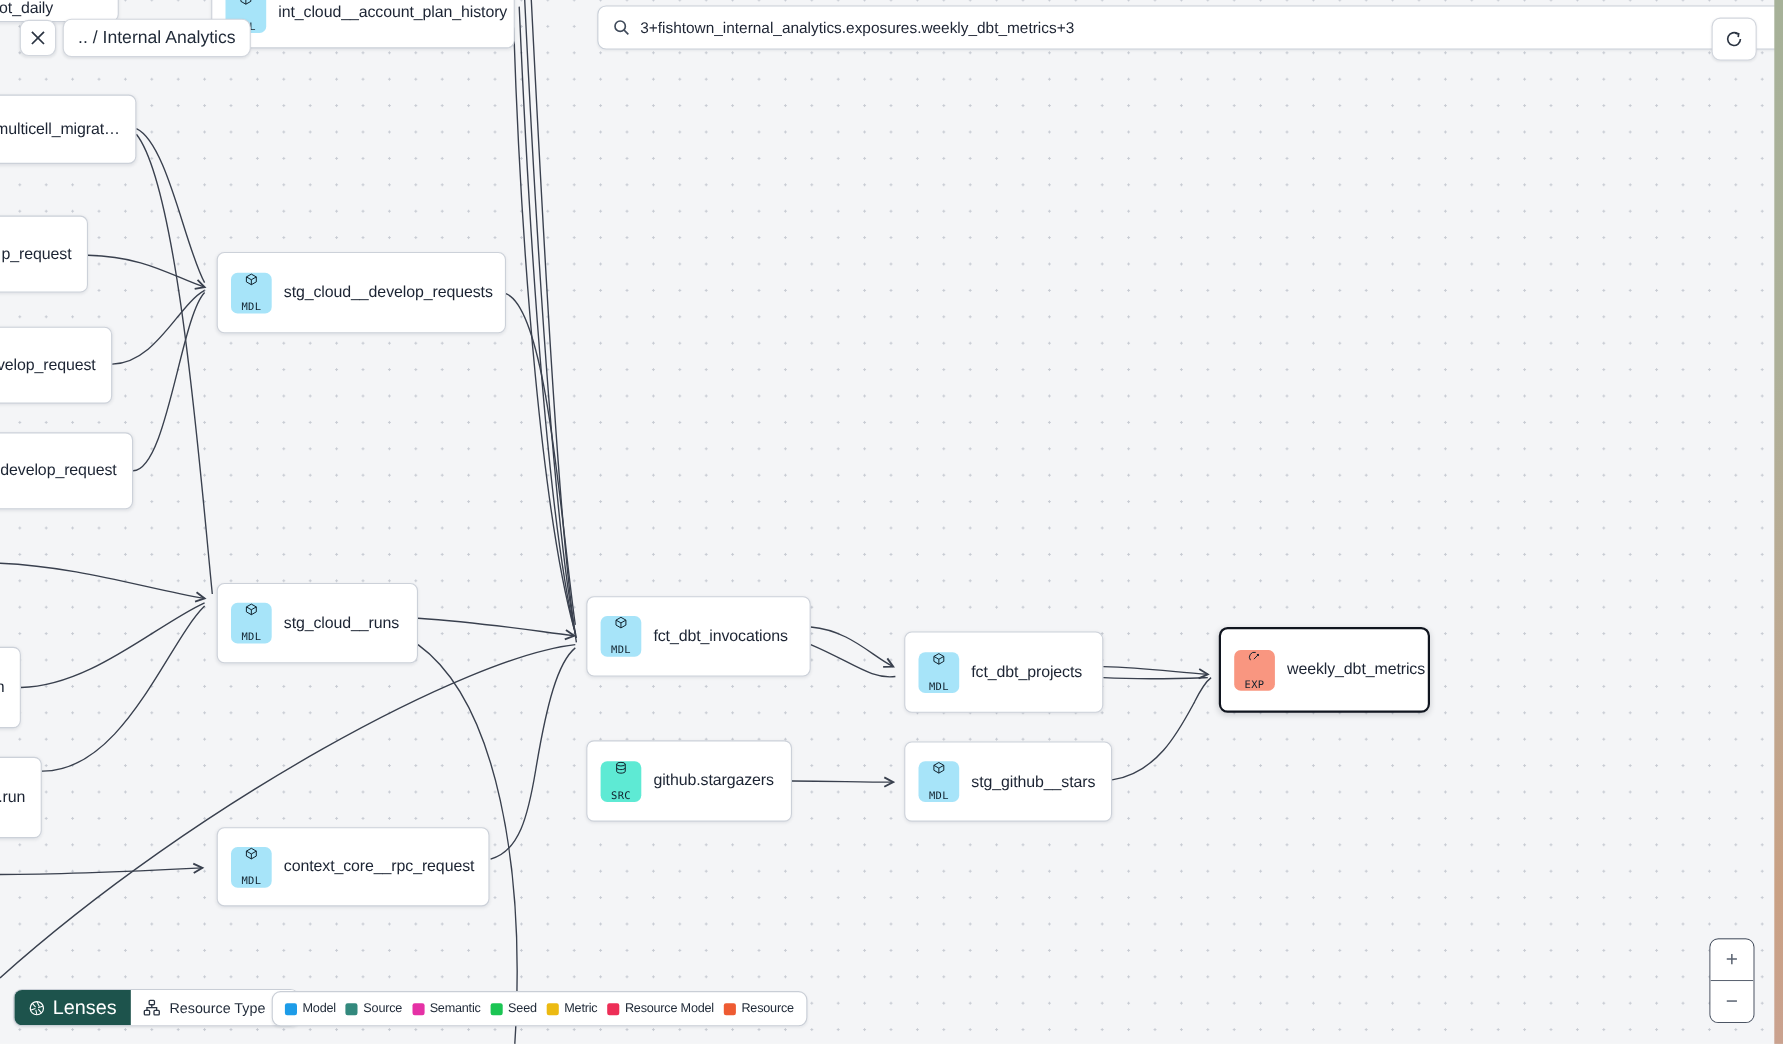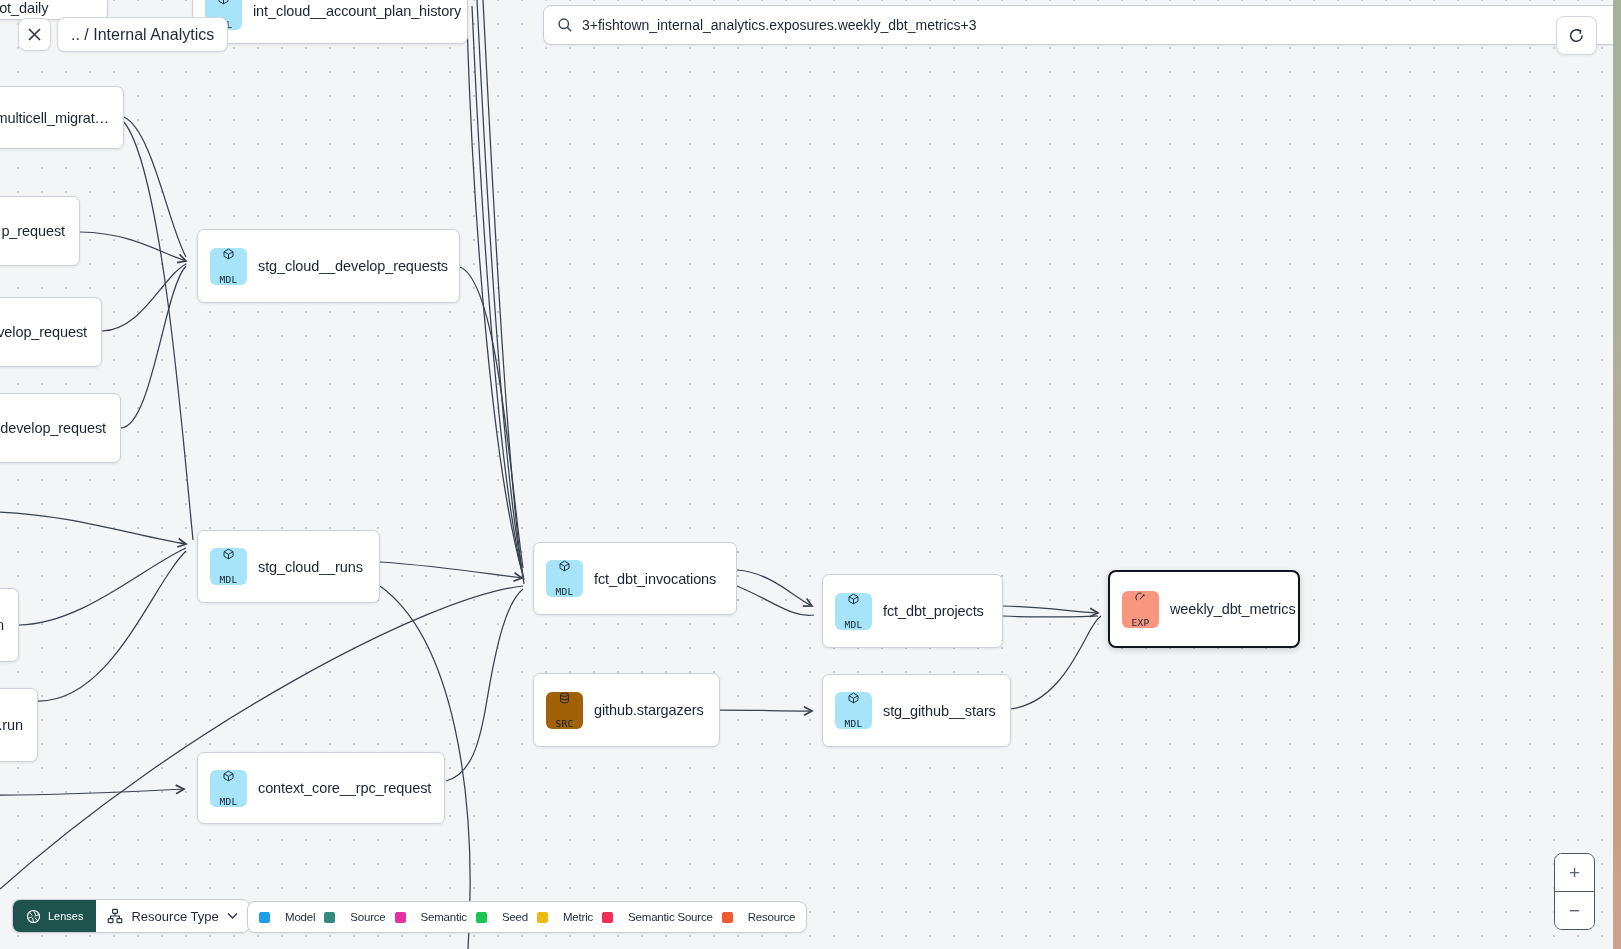--- a/index.html
+++ b/index.html
@@ -33,27 +33,27 @@
   .breadcrumb{font-size:16px;color:#1f2937;padding:0 13px;}
   .searchbar{position:absolute;z-index:20;left:543px;top:5px;width:1124px;height:40px;background:#fff;
     border:1px solid #c9cfd8;border-radius:8px;box-shadow:0 1px 2px rgba(25,35,50,0.06);
     display:flex;align-items:center;padding:0 13px;box-sizing:border-box;gap:9px;}
   .searchbar .value{flex:1;font-size:14px;color:#1d2433;white-space:nowrap;overflow:hidden;}
   
   .lenses-group{position:absolute;z-index:20;left:12px;top:899px;height:32px;display:flex;
     border:1px solid #c9ced6;border-radius:8px;overflow:hidden;background:#fff;
     box-shadow:0 1px 2px rgba(25,35,50,0.08);}
   .lenses-btn{background:#1d534c;color:#fff;display:flex;align-items:center;gap:7px;
-    padding:0 13px;font-size:11px;cursor:pointer;}
+    padding:0 13px;font-size:18px;cursor:pointer;}
   .restype-btn{display:flex;align-items:center;gap:8px;padding:0 11px;font-size:13px;color:#1f2937;
     cursor:pointer;background:#fff;}
   .legendbox{position:absolute;z-index:20;left:247px;top:901px;height:30px;background:#fff;
     border:1px solid #c9ced6;border-radius:8px;display:flex;align-items:center;gap:9px;
     padding:0 11px;box-shadow:0 1px 2px rgba(25,35,50,0.06);}
-  .legend-item{display:flex;align-items:center;gap:15px;font-size:11.5px;color:#1f2937;letter-spacing:-0.2px;white-space:nowrap;}
+  .legend-item{display:flex;align-items:center;gap:5px;font-size:11.5px;color:#1f2937;letter-spacing:-0.2px;white-space:nowrap;}
   .legend-item .sq{width:11px;height:11px;border-radius:2px;flex:0 0 auto;}
   
   .zoomctl{position:absolute;z-index:20;left:1554px;top:853px;width:41px;height:77px;background:#fff;
     border:1.4px solid #4c5564;border-radius:8px;box-sizing:border-box;display:flex;flex-direction:column;
     overflow:hidden;}
   .zoomctl .zbtn{flex:1;display:flex;align-items:center;justify-content:center;font-size:19px;
     color:#5b6472;cursor:pointer;background:#fff;}
   .zoomctl .zbtn:first-child{border-bottom:1.4px solid #4c5564;}
   .icon{display:inline-flex;align-items:center;justify-content:center;}
 </style>
@@ -173,21 +173,21 @@
           <svg width="15" height="15" viewBox="0 0 16 16" fill="none" stroke="#10202c" stroke-width="1.2">
             <path d="M3,12.2 A6,6 0 0 1 9.4,2.8"></path>
             <path d="M7.2,11 L12.8,5.2"></path>
             <path d="M12.8,5.2 L10.8,5.4 M12.8,5.2 L12.6,7.2"></path>
           </svg>
           <span class="blabel">EXP</span>
         </div>
         <span class="nlabel">weekly_dbt_metrics</span>
       </div>
       <div class="gnode" style="left: 533px; top: 673px; width: 187px; height: 74px;">
-        <div class="badge" style="background: #a16207;">
+        <div class="badge" style="background: #5eead4;">
           <svg width="15" height="15" viewBox="0 0 16 16" fill="none" stroke="#10202c" stroke-width="1.2">
             <ellipse cx="8" cy="3.6" rx="5.2" ry="2.2"></ellipse>
             <path d="M2.8,3.6 V12.3 c0,1.2 2.3,2.2 5.2,2.2 s5.2,-1 5.2,-2.2 V3.6"></path>
             <path d="M2.8,8 c0,1.2 2.3,2.2 5.2,2.2 s5.2,-1 5.2,-2.2"></path>
           </svg>
           <span class="blabel">SRC</span>
         </div>
         <span class="nlabel">github.stargazers</span>
       </div>
       <div class="gnode" style="left: 822px; top: 674px; width: 189px; height: 73px;">
@@ -292,21 +292,21 @@
       <span class="legend-item">
         <span class="sq" style="background: rgb(27, 197, 83);"></span>
         <span>Seed</span>
       </span>
       <span class="legend-item">
         <span class="sq" style="background: rgb(236, 186, 18);"></span>
         <span>Metric</span>
       </span>
       <span class="legend-item">
         <span class="sq" style="background: rgb(237, 46, 87);"></span>
-        <span>Semantic Source</span>
+        <span>Resource Model</span>
       </span>
       <span class="legend-item">
         <span class="sq" style="background: rgb(238, 91, 50);"></span>
         <span>Resource</span>
       </span>
     </div>
 
   <div class="zoomctl">
     <div class="zbtn">+</div>
     <div class="zbtn">−</div>

